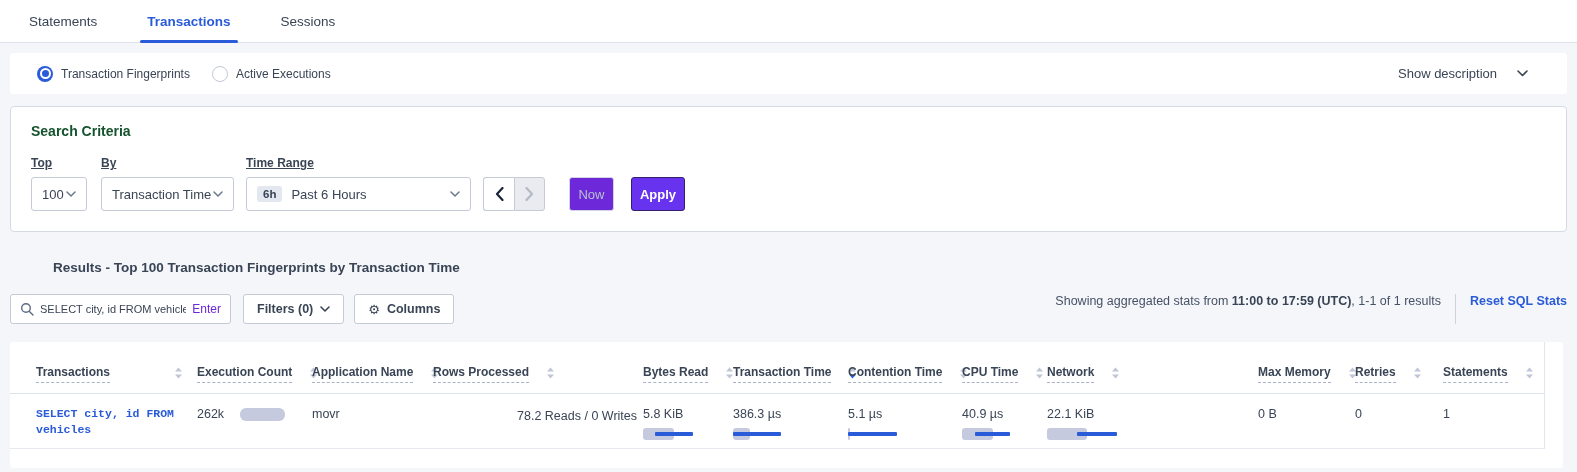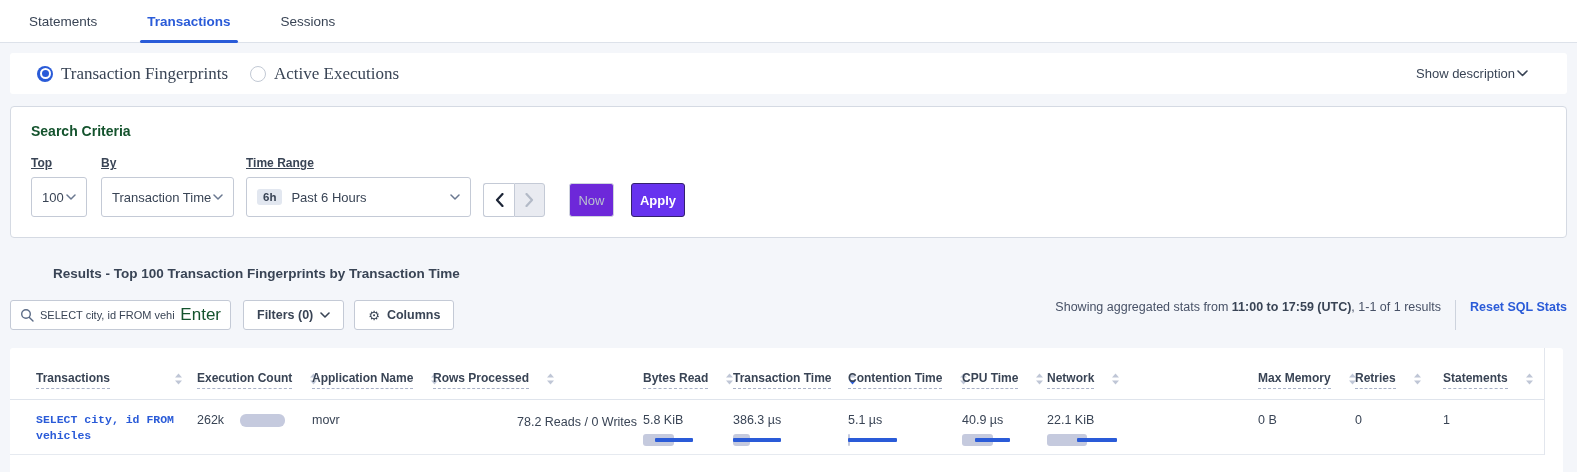--- a/index.html
+++ b/index.html
@@ -20,30 +20,30 @@
   
   .radio-card { margin:10px 10px 0; height:41px; background:#fff; border-radius:3px;
         display:flex; align-items:center; padding:0 39px 0 27px; }
   .radio-opt { display:flex; align-items:center; margin-right:22px; cursor:pointer; }
   .radio { width:16px; height:16px; border-radius:50%; margin-right:8px; flex:none;
         border:1px solid #c2c9d4; background:#fff; display:inline-flex;
         align-items:center; justify-content:center; }
   .radio.sel { border:none; background:#2a5bd8; }
   .radio.sel::after { content:""; width:7px; height:7px; border-radius:50%;
         background:#2a5bd8; border:2px solid #fff; }
-  .radio-label { font-size:17px; color:#394455;font-family:Liberation Serif, serif; }
-  .show-desc { margin-left:auto; display:flex; align-items:center; gap:2px;
+  .radio-label { font-size:12px; color:#394455; }
+  .show-desc { margin-left:auto; display:flex; align-items:center; gap:20px;
         font-size:13px; color:#394455; cursor:pointer; }
   
   .criteria-card { margin:12px 10px 0; background:#fff; border:1px solid #d5dae3;
         border-radius:4px; padding:16px 20px 20px; }
   .criteria-title { font-size:14px; font-weight:700; color:#14532d; }
   .criteria-row { display:flex; align-items:flex-end; margin-top:17px; }
   .field-label { font-size:12px; font-weight:700; color:#394455; margin-bottom:7px;text-decoration:underline; }
-  .select { height:40px; border:1px solid #c4cad6; border-radius:3px; background:#fff;
+  .select { height:34px; border:1px solid #c4cad6; border-radius:3px; background:#fff;
         display:flex; align-items:center; justify-content:space-between;
         padding:16px 10px; font-size:13px; color:#394455; cursor:pointer; }
   .w-top{ width:56px; } .w-by{ width:133px; } .w-time{ width:225px; }
   .f-by{ margin-left:14px; } .f-time{ margin-left:12px; }
   .time-left { display:flex; align-items:center; }
   .badge { background:#e2e7f0; border-radius:3px; padding:2px 6px; font-size:11.5px;
         font-weight:700; color:#394455; margin-right:9px; }
   .nav { display:flex; margin-left:12px; }
   .nav button { width:31px; height:34px; border:1px solid #c4cad6; background:#fff;
         display:flex; align-items:center; justify-content:center; cursor:pointer; }
@@ -56,21 +56,21 @@
         border-radius:3px; background:#6733ef; color:#fff; font-weight:700;
         font-size:13px; font-family:inherit; cursor:pointer; }
   
   .results { margin:0 10px; }
   .results-heading { margin-top:28px; font-size:13.5px; font-weight:700; color:#394455;padding-left:43px; }
   .results-controls { margin-top:19px; display:flex; align-items:center; }
   .searchbox { width:221px; height:30px; border:1px solid #c4cad6; border-radius:3px;
         background:#fff; display:flex; align-items:center; padding:0 9px; }
   .search-value { flex:1; font-size:11px; color:#394455; white-space:nowrap;
         overflow:hidden; margin:0 6px; }
-  .enter-label { color:#14532d; font-size:17px; flex:none; cursor:pointer; }
+  .enter-label { color:#6d28d9; font-size:12px; flex:none; cursor:pointer; }
   .tool-btn { height:30px; border:1px solid #c4cad6; border-radius:3px; background:#fff;
         display:flex; align-items:center; padding:0 13px; font-size:12.5px;
         font-weight:700; color:#394455; font-family:inherit; cursor:pointer; }
   .btn-filters { margin-left:12px; gap:7px; }
   .btn-columns { margin-left:10px; gap:7px; }
   .gear { font-family:"DejaVu Sans", sans-serif; font-size:13px; font-weight:400; }
   .ctrl-right { margin-left:auto; display:flex; align-items:flex-start; }
   .stats-text { font-size:12.5px; color:#475166; }
   .stats-text b { color:#394455; }
   .vdiv { width:1px; height:30px; background:#cdd3dd; margin:0 14px; }

